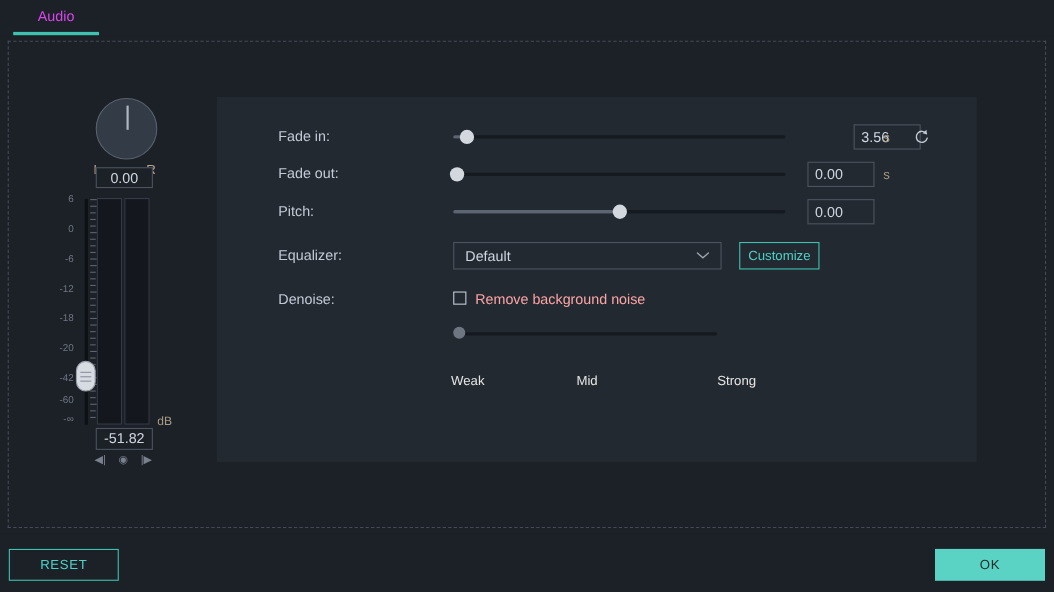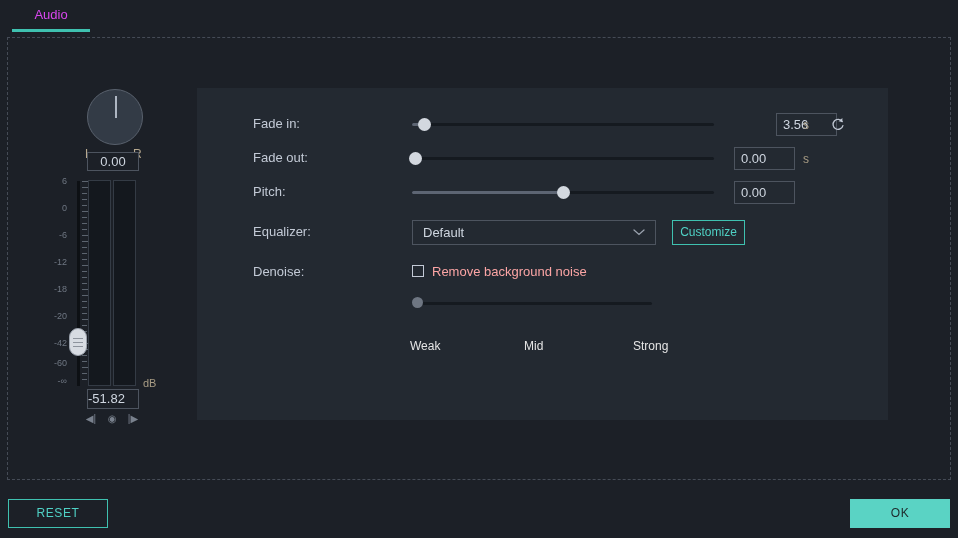--- a/index.html
+++ b/index.html
@@ -161,20 +161,21 @@
   #meter-bar-left { left: 43px; }
   #meter-bar-right { left: 68px; }
 
   #db-input {
     position: absolute;
     left: 42px; top: 211px;
     width: 52px; height: 20px;
     border: 1px solid #4d545f;
     background: #1c2027;
     box-sizing: border-box;
+    text-align: center;
     line-height: 18px;
     font-size: 13px;
     color: #cfd6e0;
   }
   #db-unit {
     position: absolute;
     left: 98px; top: 199px;
     font-size: 11px;
     color: #a89c84;
   }
@@ -355,21 +356,21 @@
   }
   .denoise-scale-label {
     position: absolute;
     top: 235px;
     font-size: 12px;
     color: #e5e5e5;
     margin-top: 16px;
   }
   #denoise-weak   { left: 213px; }
   #denoise-mid    { left: 327px; }
-  #denoise-strong { left: 436px; }
+  #denoise-strong { left: 455px; }
 
   
   #footer {
     position: absolute;
     left: 0; top: 486px;
     width: 958px; height: 52px;
     background: #1c2027;
   }
   #reset-button {
     position: absolute;

